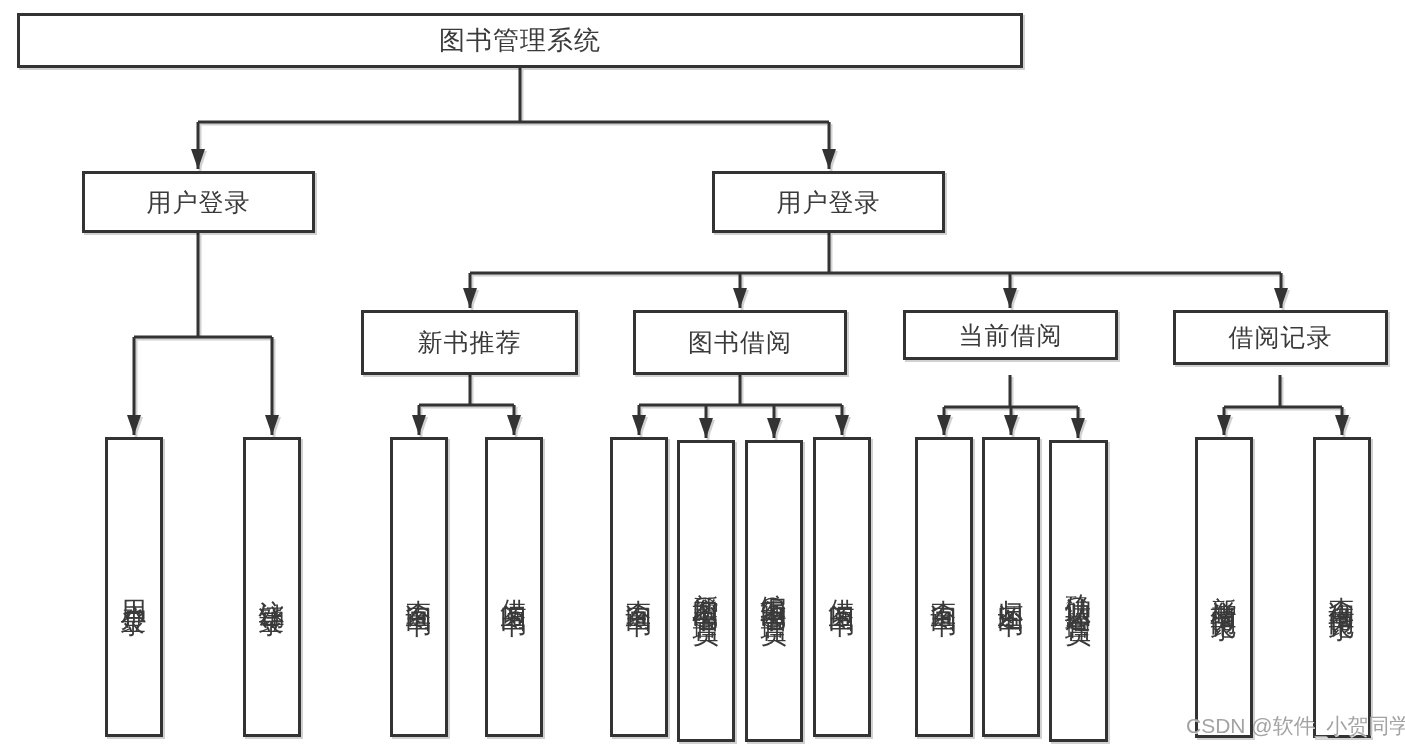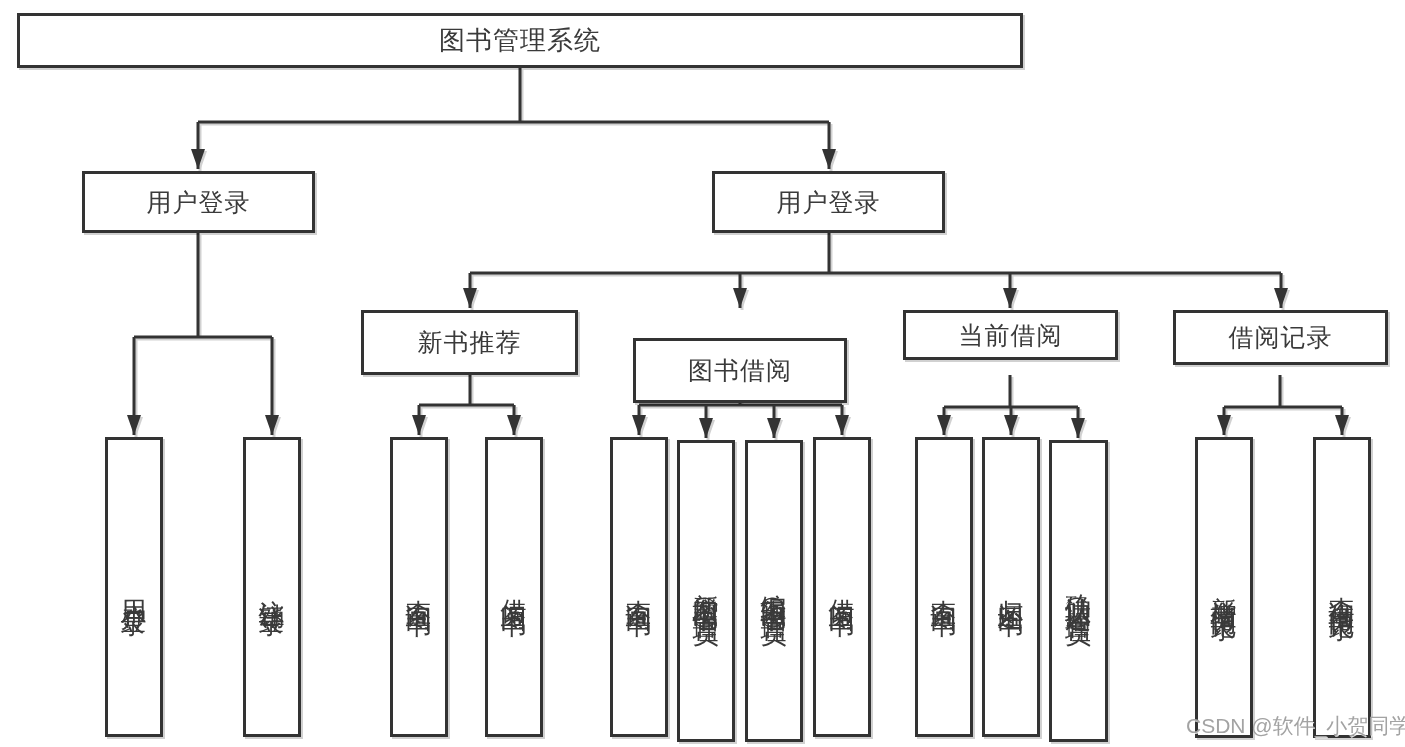--- a/index.html
+++ b/index.html
@@ -101,21 +101,21 @@
   <div class="node hbox" style="left:82px; top:171px; width:233px; height:62px;">
     <span>用户登录</span>
   </div>
   <div class="node hbox" style="left:712px; top:171px; width:233px; height:62px;">
     <span>用户登录</span>
   </div>
 
   <div class="node hbox" style="left:361px; top:310px; width:217px; height:65px;">
     <span>新书推荐</span>
   </div>
-  <div class="node hbox" style="left:633px; top:310px; width:214px; height:65px;margin-top:28px;">
+  <div class="node hbox" style="left:633px; top:310px; width:214px; height:65px;">
     <span>图书借阅</span>
   </div>
   <div class="node hbox" style="left:903px; top:310px; width:215px; height:50px;">
     <span>当前借阅</span>
   </div>
   <div class="node hbox" style="left:1173px; top:310px; width:215px; height:55px;">
     <span>借阅记录</span>
   </div>
 
   <div class="node vbox" style="left:105px; top:437px; width:58px; height:300px;">

